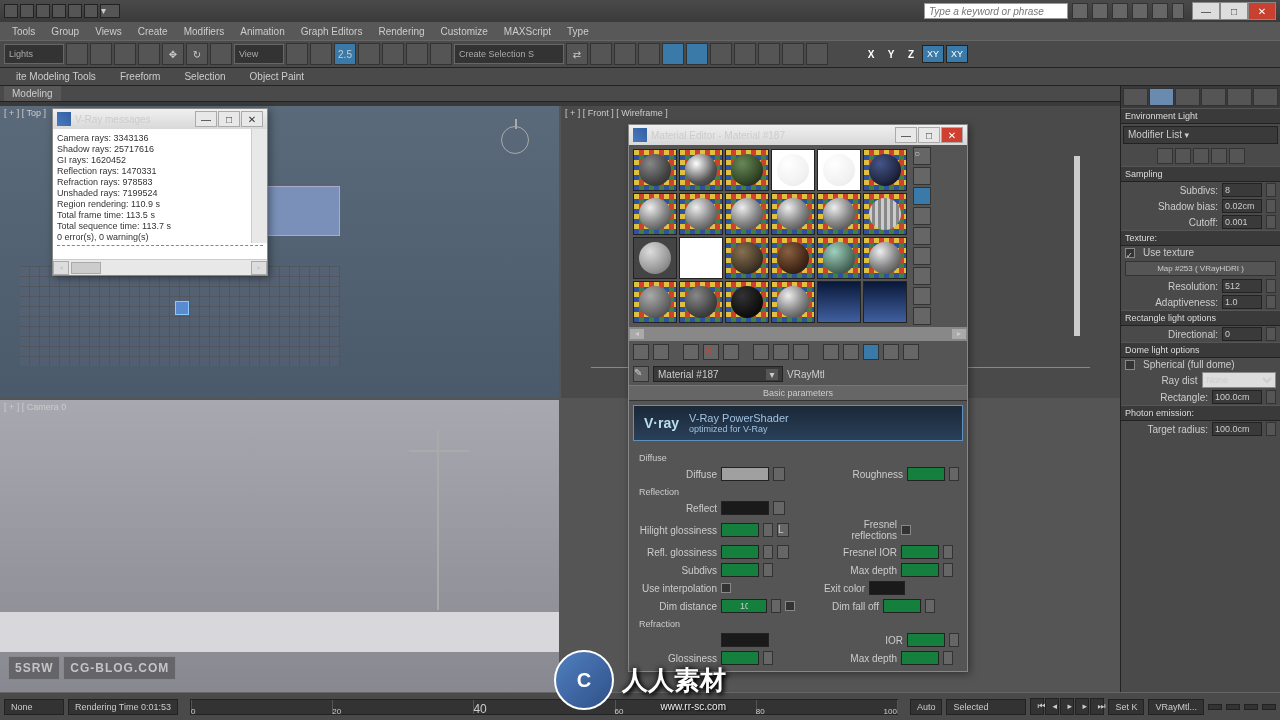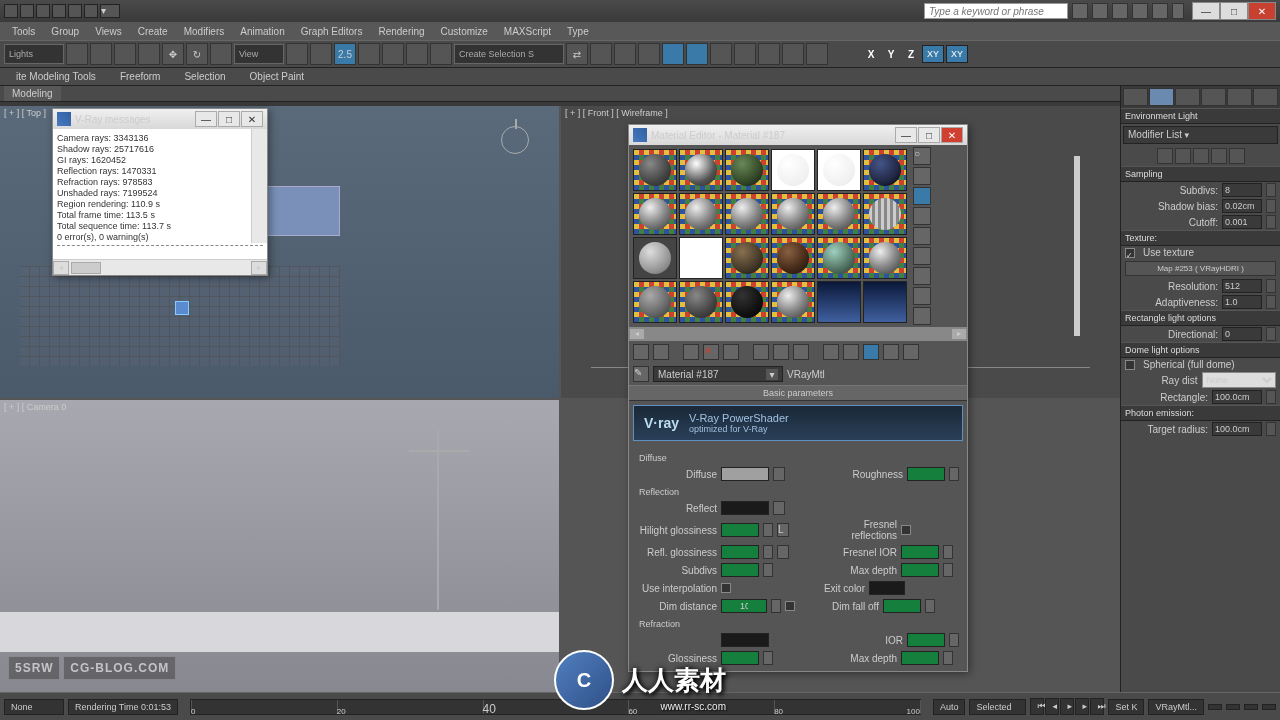--- a/index.html
+++ b/index.html
@@ -584,21 +584,21 @@
       <div class="tick" style="left:80%"></div>
       <div class="tick" style="left:100%"></div>
     <span style="position:absolute;left:0;bottom:-2px;font-size:8px">0</span>
     <span style="position:absolute;left:20%;bottom:-2px;font-size:8px">20</span>
     <span style="position:absolute;left:40%;bottom:-2px;font-size:12px">40</span>
     <span style="position:absolute;left:60%;bottom:-2px;font-size:8px">60</span>
     <span style="position:absolute;left:80%;bottom:-2px;font-size:8px">80</span>
     <span style="position:absolute;right:0;bottom:-2px;font-size:8px">100</span>
   </div>
   <div class="box">Auto</div>
-  <div class="box" style="width:57px">Selected</div>
+  <div class="box" style="width:80px">Selected</div>
   <div style="display:flex;gap:1px">
     <div class="box" style="width:14px">⏮</div>
     <div class="box" style="width:14px">◂</div>
     <div class="box" style="width:14px">▸</div>
     <div class="box" style="width:14px">▸</div>
     <div class="box" style="width:14px">⏭</div>
   </div>
   <div class="box">Set K</div>
   <div class="box">VRayMtl...</div>
   <div class="box" style="width:14px"></div>

